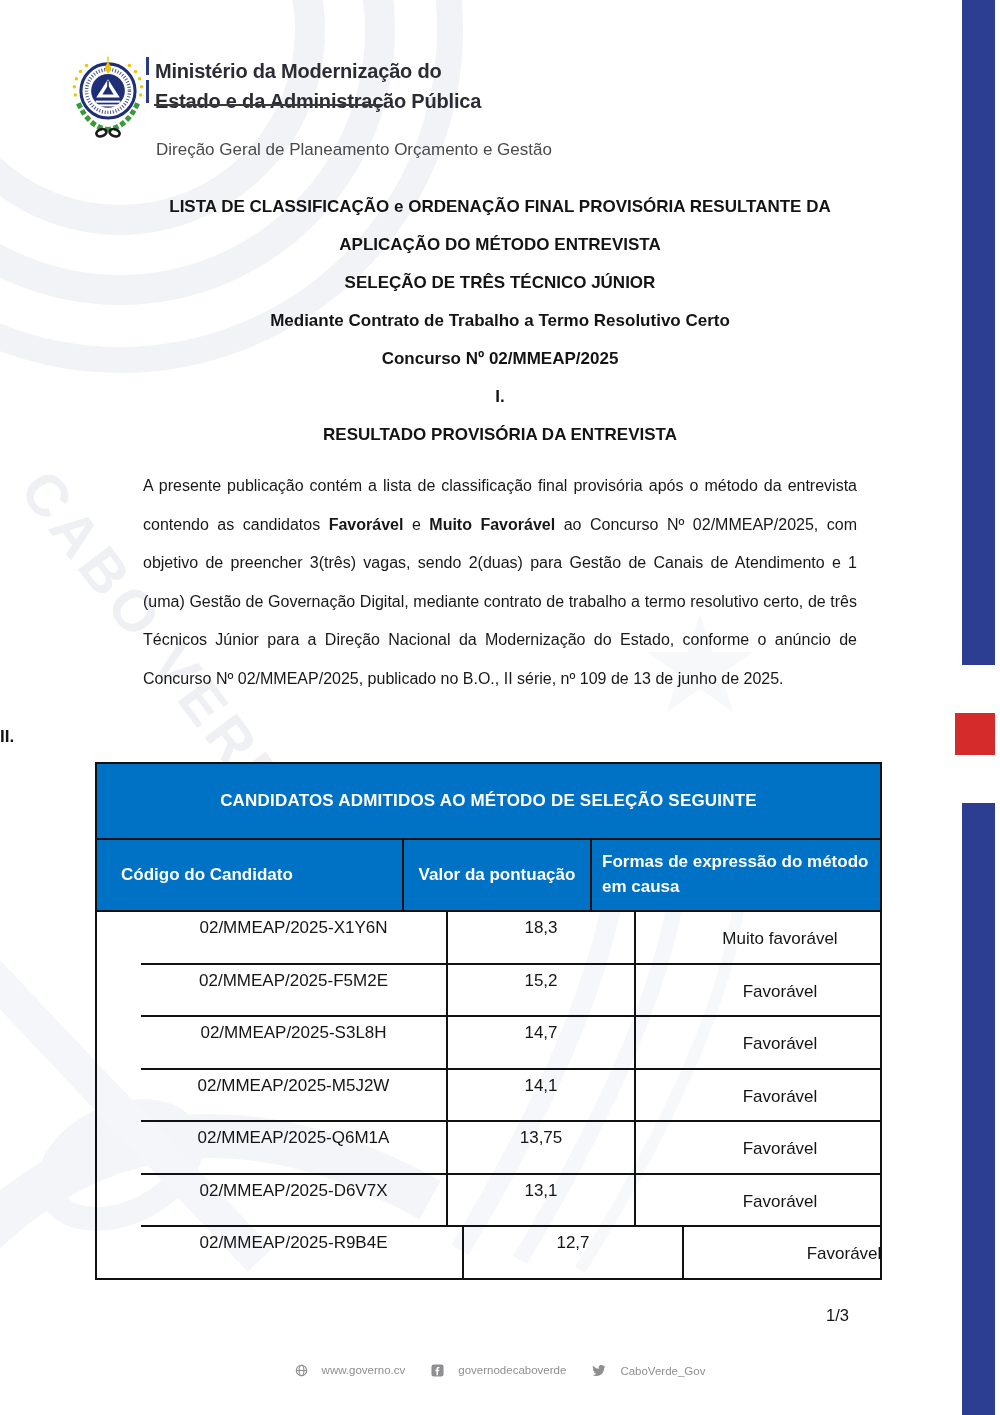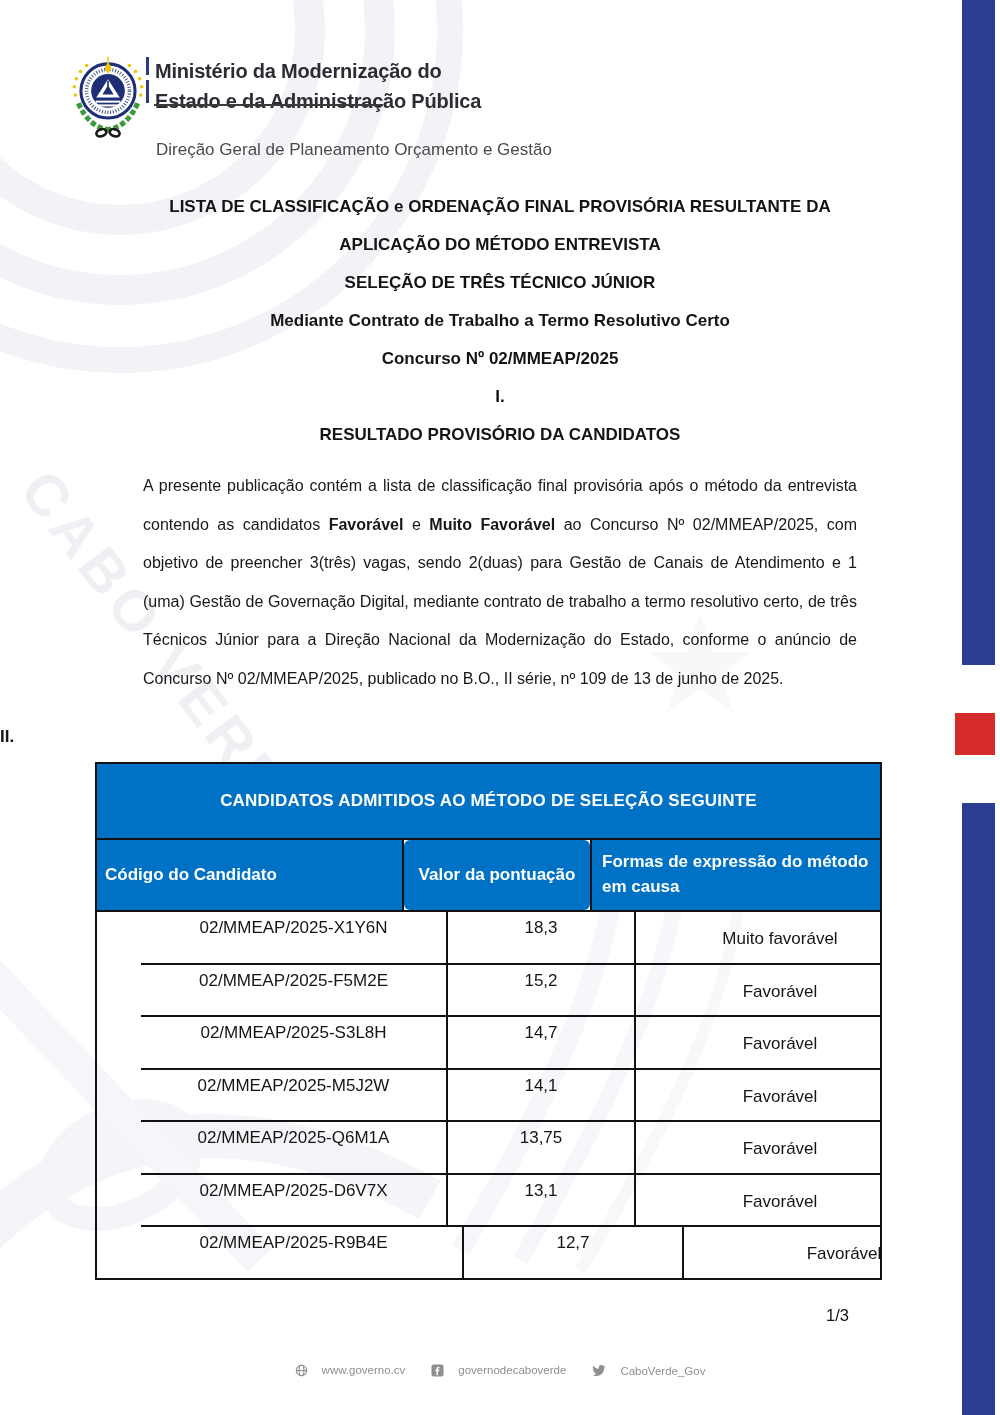--- a/index.html
+++ b/index.html
@@ -36,22 +36,22 @@
   
   .tbl{position:absolute;left:95px;top:762px;width:783px;border:2px solid #111;background:transparent;}
   .tbl-banner{height:74px;background:#0072C6;border-bottom:2px solid #111;
     display:flex;align-items:center;justify-content:center;
     color:#fff;font-size:17px;font-weight:bold;letter-spacing:0.2px;}
   .trow{display:grid;grid-template-columns:305px 2px 186px 2px 288px;}
   .vline{background:#111;}
   .tbl-head{height:70px;border-bottom:2px solid #111;}
   .tbl-head .cell{background:#0072C6;color:#fff;font-weight:bold;font-size:17px;
     display:flex;align-items:center;}
-  .cell-c1h{padding-left:8px;}
-  .cell-c2h{justify-content:center;border-radius:6px;}
+  .cell-c1h{padding-left:24px;}
+  .cell-c2h{justify-content:center;}
   .cell-c3h{padding-left:10px;line-height:1.45;}
   .tbl-data{height:50.5px;border-bottom:2px solid #111;margin-left:44px;}
   .tbl-data:last-child{border-bottom:none;gap:16px;}
   .tbl-data .cell{font-size:17px;color:#151515;display:flex;justify-content:center;}
   .cell-code,.cell-score{align-items:flex-start;padding-top:6px;}
   .cell-expr{align-items:flex-start;padding-top:17px;}
   
   .page-num{position:absolute;left:826px;top:1306px;font-size:16.5px;color:#141414;}
   .footer{position:absolute;left:0;right:0;top:1364px;display:flex;justify-content:center;
     align-items:center;gap:26px;color:#8F8F92;font-size:11.5px;}
@@ -129,21 +129,21 @@
   <div class="hdr-rule"></div>
   <div class="hdr-sub">Direção Geral de Planeamento Orçamento e Gestão</div>
 
   <div class="doc-title">
     <span class="tline">LISTA DE CLASSIFICAÇÃO e ORDENAÇÃO FINAL PROVISÓRIA RESULTANTE DA</span>
     <span class="tline">APLICAÇÃO DO MÉTODO ENTREVISTA</span>
     <span class="tline">SELEÇÃO DE TRÊS TÉCNICO JÚNIOR</span>
     <span class="tline">Mediante Contrato de Trabalho a Termo Resolutivo Certo</span>
     <span class="tline">Concurso Nº 02/MMEAP/2025</span>
     <span class="tline">I.</span>
-    <span class="tline">RESULTADO PROVISÓRIO DA CANDIDATOS</span>
+    <span class="tline">RESULTADO PROVISÓRIA DA ENTREVISTA</span>
   </div>
 
   <p class="body-par"><span>A presente publicação contém a lista de classificação final provisória após o método da entrevista contendo as candidatos </span><b>Favorável</b><span>  e  </span><b>Muito Favorável</b><span>  ao Concurso Nº 02/MMEAP/2025, com objetivo de preencher 3(três) vagas, sendo 2(duas) para Gestão de Canais de Atendimento e 1 (uma) Gestão de Governação Digital, mediante contrato de trabalho a termo resolutivo certo, de três Técnicos Júnior para a Direção Nacional da Modernização do Estado, conforme o anúncio de Concurso Nº 02/MMEAP/2025, publicado no B.O., II série, nº 109 de 13 de junho de 2025.</span></p>
 
   <div class="section-ii">II.</div>
 
   <div class="tbl">
     <div class="tbl-banner">CANDIDATOS ADMITIDOS AO MÉTODO DE SELEÇÃO SEGUINTE</div>
 
     <div class="trow tbl-head">

